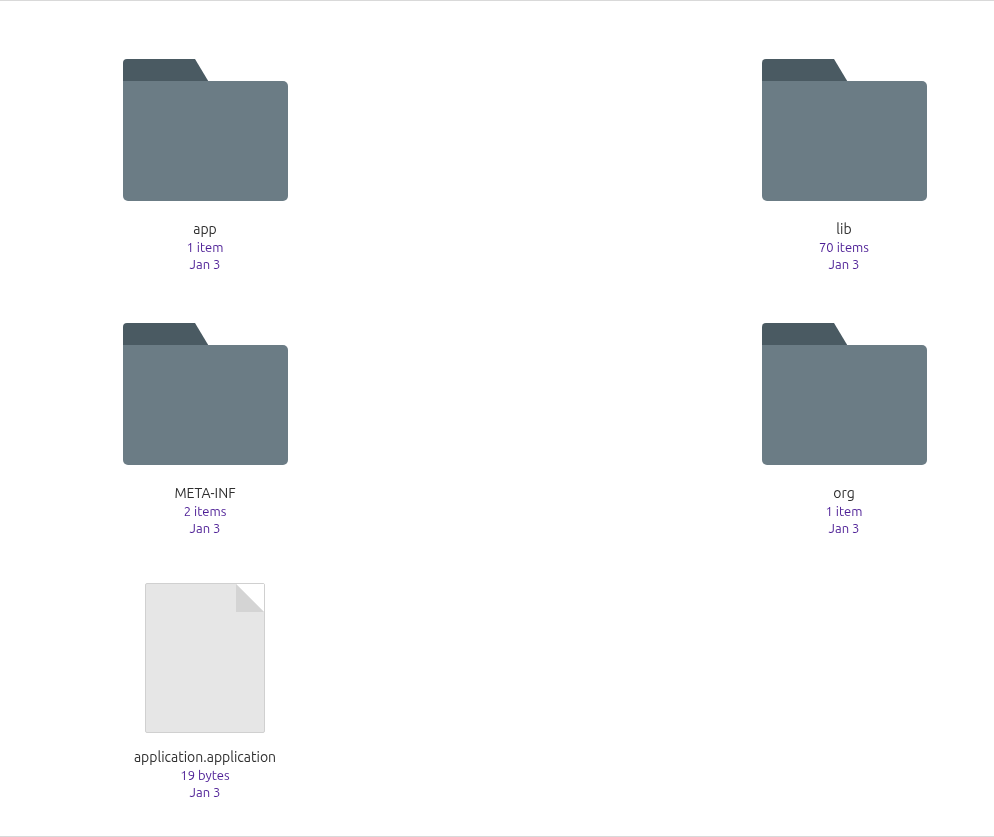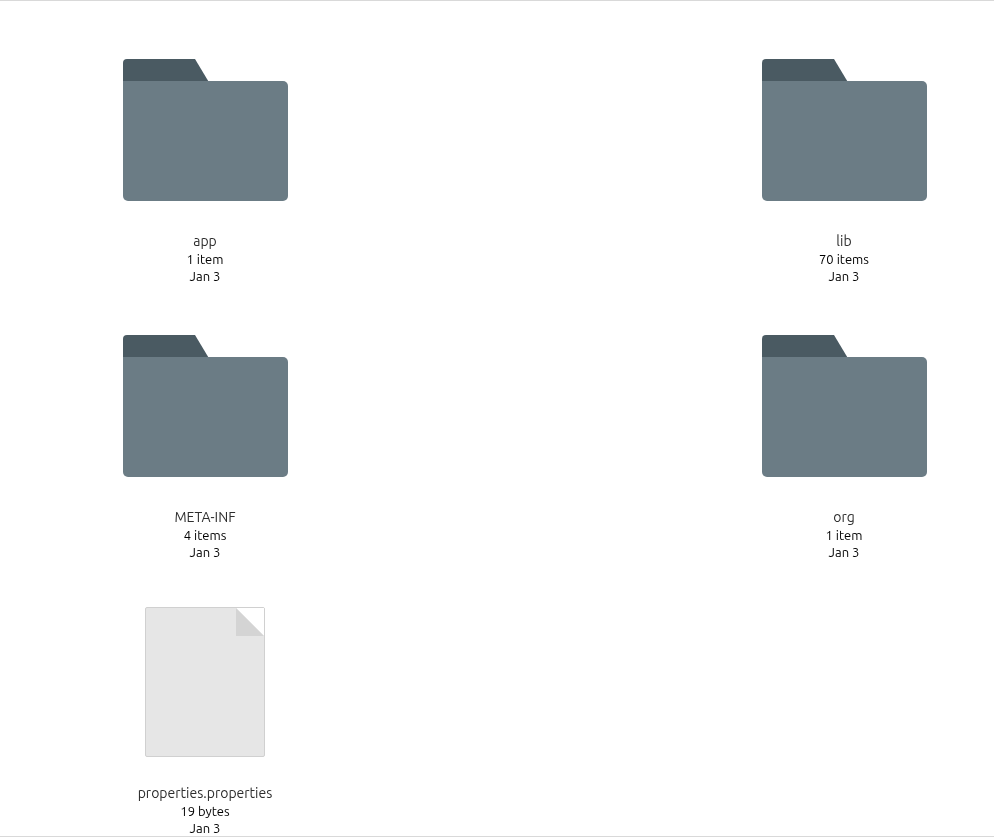--- a/index.html
+++ b/index.html
@@ -1,19 +1,18 @@
 <!DOCTYPE html>
 <html><head>
   <meta charset="utf-8">
   <style>
     * {
       margin: 0;
       padding: 0;
       box-sizing: border-box;
-      gap: 12px;
     }
     body {
       font-family: Ubuntu, "Segoe UI", Cantarell, sans-serif;
       font-size: 14px;
       color: #2e2e2e;
       background: #ffffff;
       width: 994px;
       height: 837px;
       overflow: hidden;
       position: relative;
@@ -111,21 +110,21 @@
     }
     .label-stack {
       text-align: center;
       line-height: 1.35;
     }
     .item-name {
       color: #2e2e2e;
       font-weight: 400;
     }
     .item-meta {
-      color: #000000;
+      color: #4c1d95;
       font-size: 13px;
     }
     .top-border {
       position: absolute;
       top: 0;
       left: 0;
       right: 0;
       height: 1px;
       background: #d9d9d9;
     }
@@ -175,21 +174,21 @@
 
   <div class="file-item col-left">
     <div class="icon-wrap">
       <div class="folder-icon">
         <div class="folder-tab"></div>
         <div class="folder-body"></div>
       </div>
     </div>
     <div class="label-stack">
       <div class="item-name">META-INF</div>
-      <div class="item-meta">4 items</div>
+      <div class="item-meta">2 items</div>
       <div class="item-meta">Jan 3</div>
     </div>
   </div>
 
   <div class="file-item col-right">
     <div class="icon-wrap">
       <div class="folder-icon">
         <div class="folder-tab"></div>
         <div class="folder-body"></div>
       </div>
@@ -199,21 +198,21 @@
       <div class="item-meta">1 item</div>
       <div class="item-meta">Jan 3</div>
     </div>
   </div>
 
   <div class="file-item col-left">
     <div class="icon-wrap">
       <div class="file-icon"></div>
     </div>
     <div class="label-stack">
-      <div class="item-name">properties.properties</div>
+      <div class="item-name">application.application</div>
       <div class="item-meta">19 bytes</div>
       <div class="item-meta">Jan 3</div>
     </div>
   </div>
 
   <div></div>
 
 </div>
 
 <div class="bottom-border"></div>

